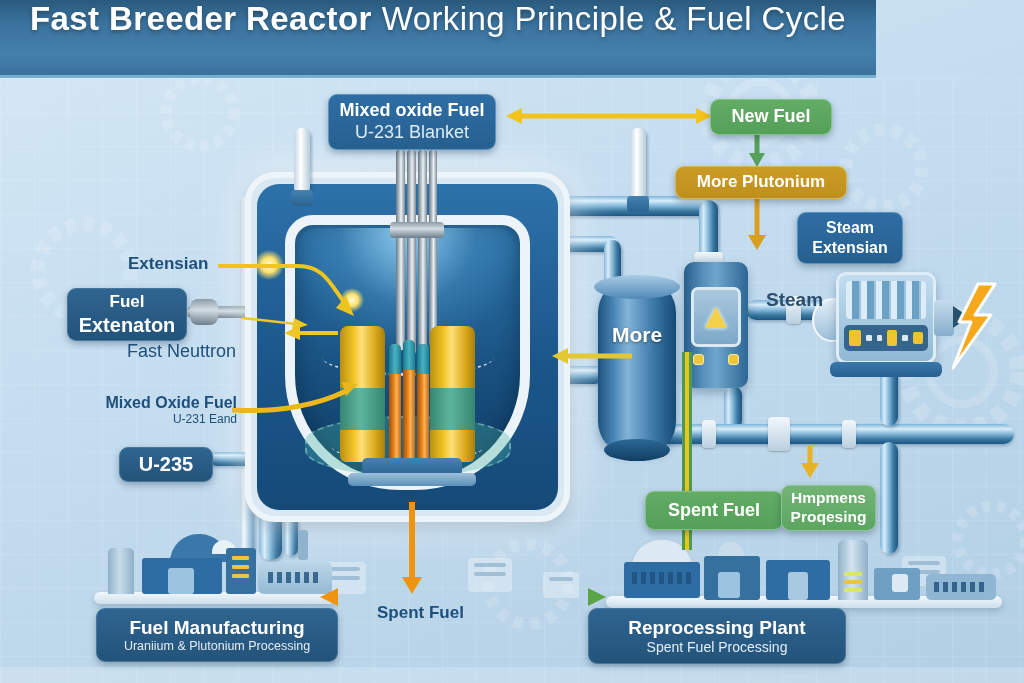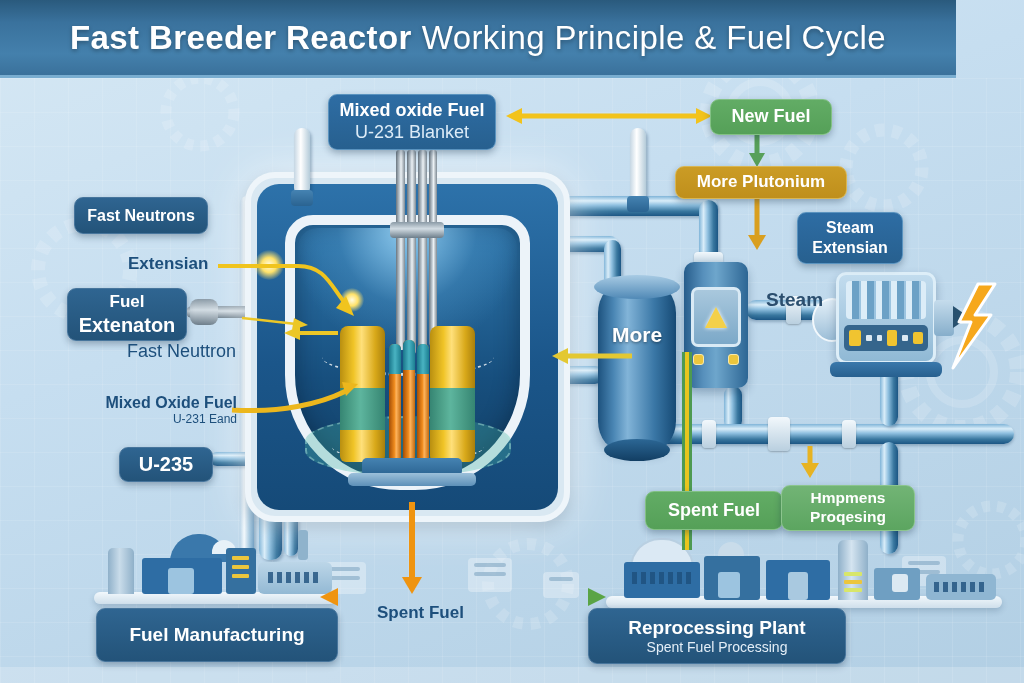--- a/index.html
+++ b/index.html
@@ -7,23 +7,23 @@
   #canvas{position:relative;width:1024px;height:683px;overflow:hidden;
     font-family:"Liberation Sans",sans-serif;
     background:linear-gradient(160deg,#d6e8f4 0%,#c6def0 38%,#b2cfe4 100%);}
   .abs{position:absolute}
   
   #grid{left:0;top:78px;width:1024px;height:605px;
     background-image:linear-gradient(rgba(255,255,255,.20) 1px,transparent 1px),
                      linear-gradient(90deg,rgba(255,255,255,.20) 1px,transparent 1px);
     background-size:34px 34px;opacity:.55;pointer-events:none}
   
-  #header{left:0;top:0;width:956px;height:78px;
+  #header{left:0;top:0;width:876px;height:78px;
     background:linear-gradient(180deg,#2a5a7d 0%,#3a729d 30%,#4480ac 72%,#3a719b 100%);
-    border-bottom:3px solid #79add0;display:flex;align-items:center;justify-content:center}
+    border-bottom:3px solid #79add0;display:flex;justify-content:center}
   #header .t{color:#fff;font-size:33px;letter-spacing:.4px;text-shadow:0 2px 4px rgba(0,0,0,.3);font-weight:400}
   #header .t b{font-weight:700;margin-right:10px}
   
   .box{position:absolute;border-radius:9px;color:#fff;text-align:center;
     display:flex;flex-direction:column;justify-content:center;line-height:1.22;
     box-shadow:0 3px 7px rgba(15,40,65,.32)}
   .box.blue{background:linear-gradient(180deg,var(--box_blue,#3a7ab0),#27608f);border:1px solid #5a93bf}
   .box.green{background:linear-gradient(180deg,#62ac65,var(--box_green,#509b53));border:1px solid #83c185}
   .box.green2{background:linear-gradient(180deg,#72b475,#5ca560);border:1px solid #8cc58e}
   .box.gold{background:linear-gradient(180deg,#cb9c25,var(--box_gold,#b98a18));border:1px solid #d9b653}
@@ -369,23 +369,20 @@
 
   <div class="box green" style="left:710px;top:99px;width:122px;height:36px">
     <div class="l1" style="font-size:18px">New Fuel</div>
   </div>
 
   <div class="box blue" style="left:797px;top:212px;width:106px;height:52px">
     <div class="l1" style="font-size:16px">Steam</div>
     <div class="l1" style="font-size:16px">Extensian</div>
   </div>
 
-  <div class="box navy" style="left:74px;top:197px;width:134px;height:37px">
-    <div class="l1" style="font-size:16px">Fast Neutrons</div>
-  </div>
 
   <div class="lbl" style="left:128px;top:254px;font-size:17px;font-weight:600">Extensian</div>
 
   <div class="box navy" style="left:67px;top:288px;width:120px;height:53px">
     <div class="l1" style="font-size:17px">Fuel</div>
     <div class="l1" style="font-size:20px">Extenaton</div>
   </div>
 
   <div class="lbl" style="left:127px;top:341px;font-size:18px;font-weight:400">Fast Neuttron</div>
 
@@ -397,29 +394,30 @@
   <div class="box navy" style="left:119px;top:447px;width:94px;height:35px">
     <div class="l1" style="font-size:20px">U-235</div>
   </div>
 
   <div class="lbl" style="left:766px;top:289px;font-size:19px;font-weight:600;color:#2b4e6e">Steam</div>
 
   <div class="box green" style="left:645px;top:491px;width:138px;height:39px">
     <div class="l1" style="font-size:18px">Spent Fuel</div>
   </div>
 
-  <div class="box green2" style="left:781px;top:485px;width:134px;height:46px">
+  <div class="box green2" style="left:781px;top:485px;width:95px;height:46px">
     <div class="l1" style="font-size:15.5px">Hmpmens</div>
     <div class="l1" style="font-size:15.5px">Proqesing</div>
   </div>
 
   <div class="lbl" style="left:377px;top:603px;font-size:17px;font-weight:600">Spent Fuel</div>
 
   <div class="box navy" style="left:96px;top:608px;width:242px;height:54px">
     <div class="l1" style="font-size:19px">Fuel Manufacturing</div>
+    <div class="l2" style="font-size:12.5px;color:#e4eef7">Uraniium &amp; Plutonium Processing</div>
   </div>
 
   <div class="box navy" style="left:588px;top:608px;width:258px;height:56px">
     <div class="l1" style="font-size:19px">Reprocessing Plant</div>
     <div class="l2" style="font-size:14px;color:#e4eef7">Spent Fuel Processing</div>
   </div>
 
   <div class="abs" style="left:0;top:667px;width:1024px;height:16px;background:rgba(255,255,255,.22)"></div>
 </div>
 

